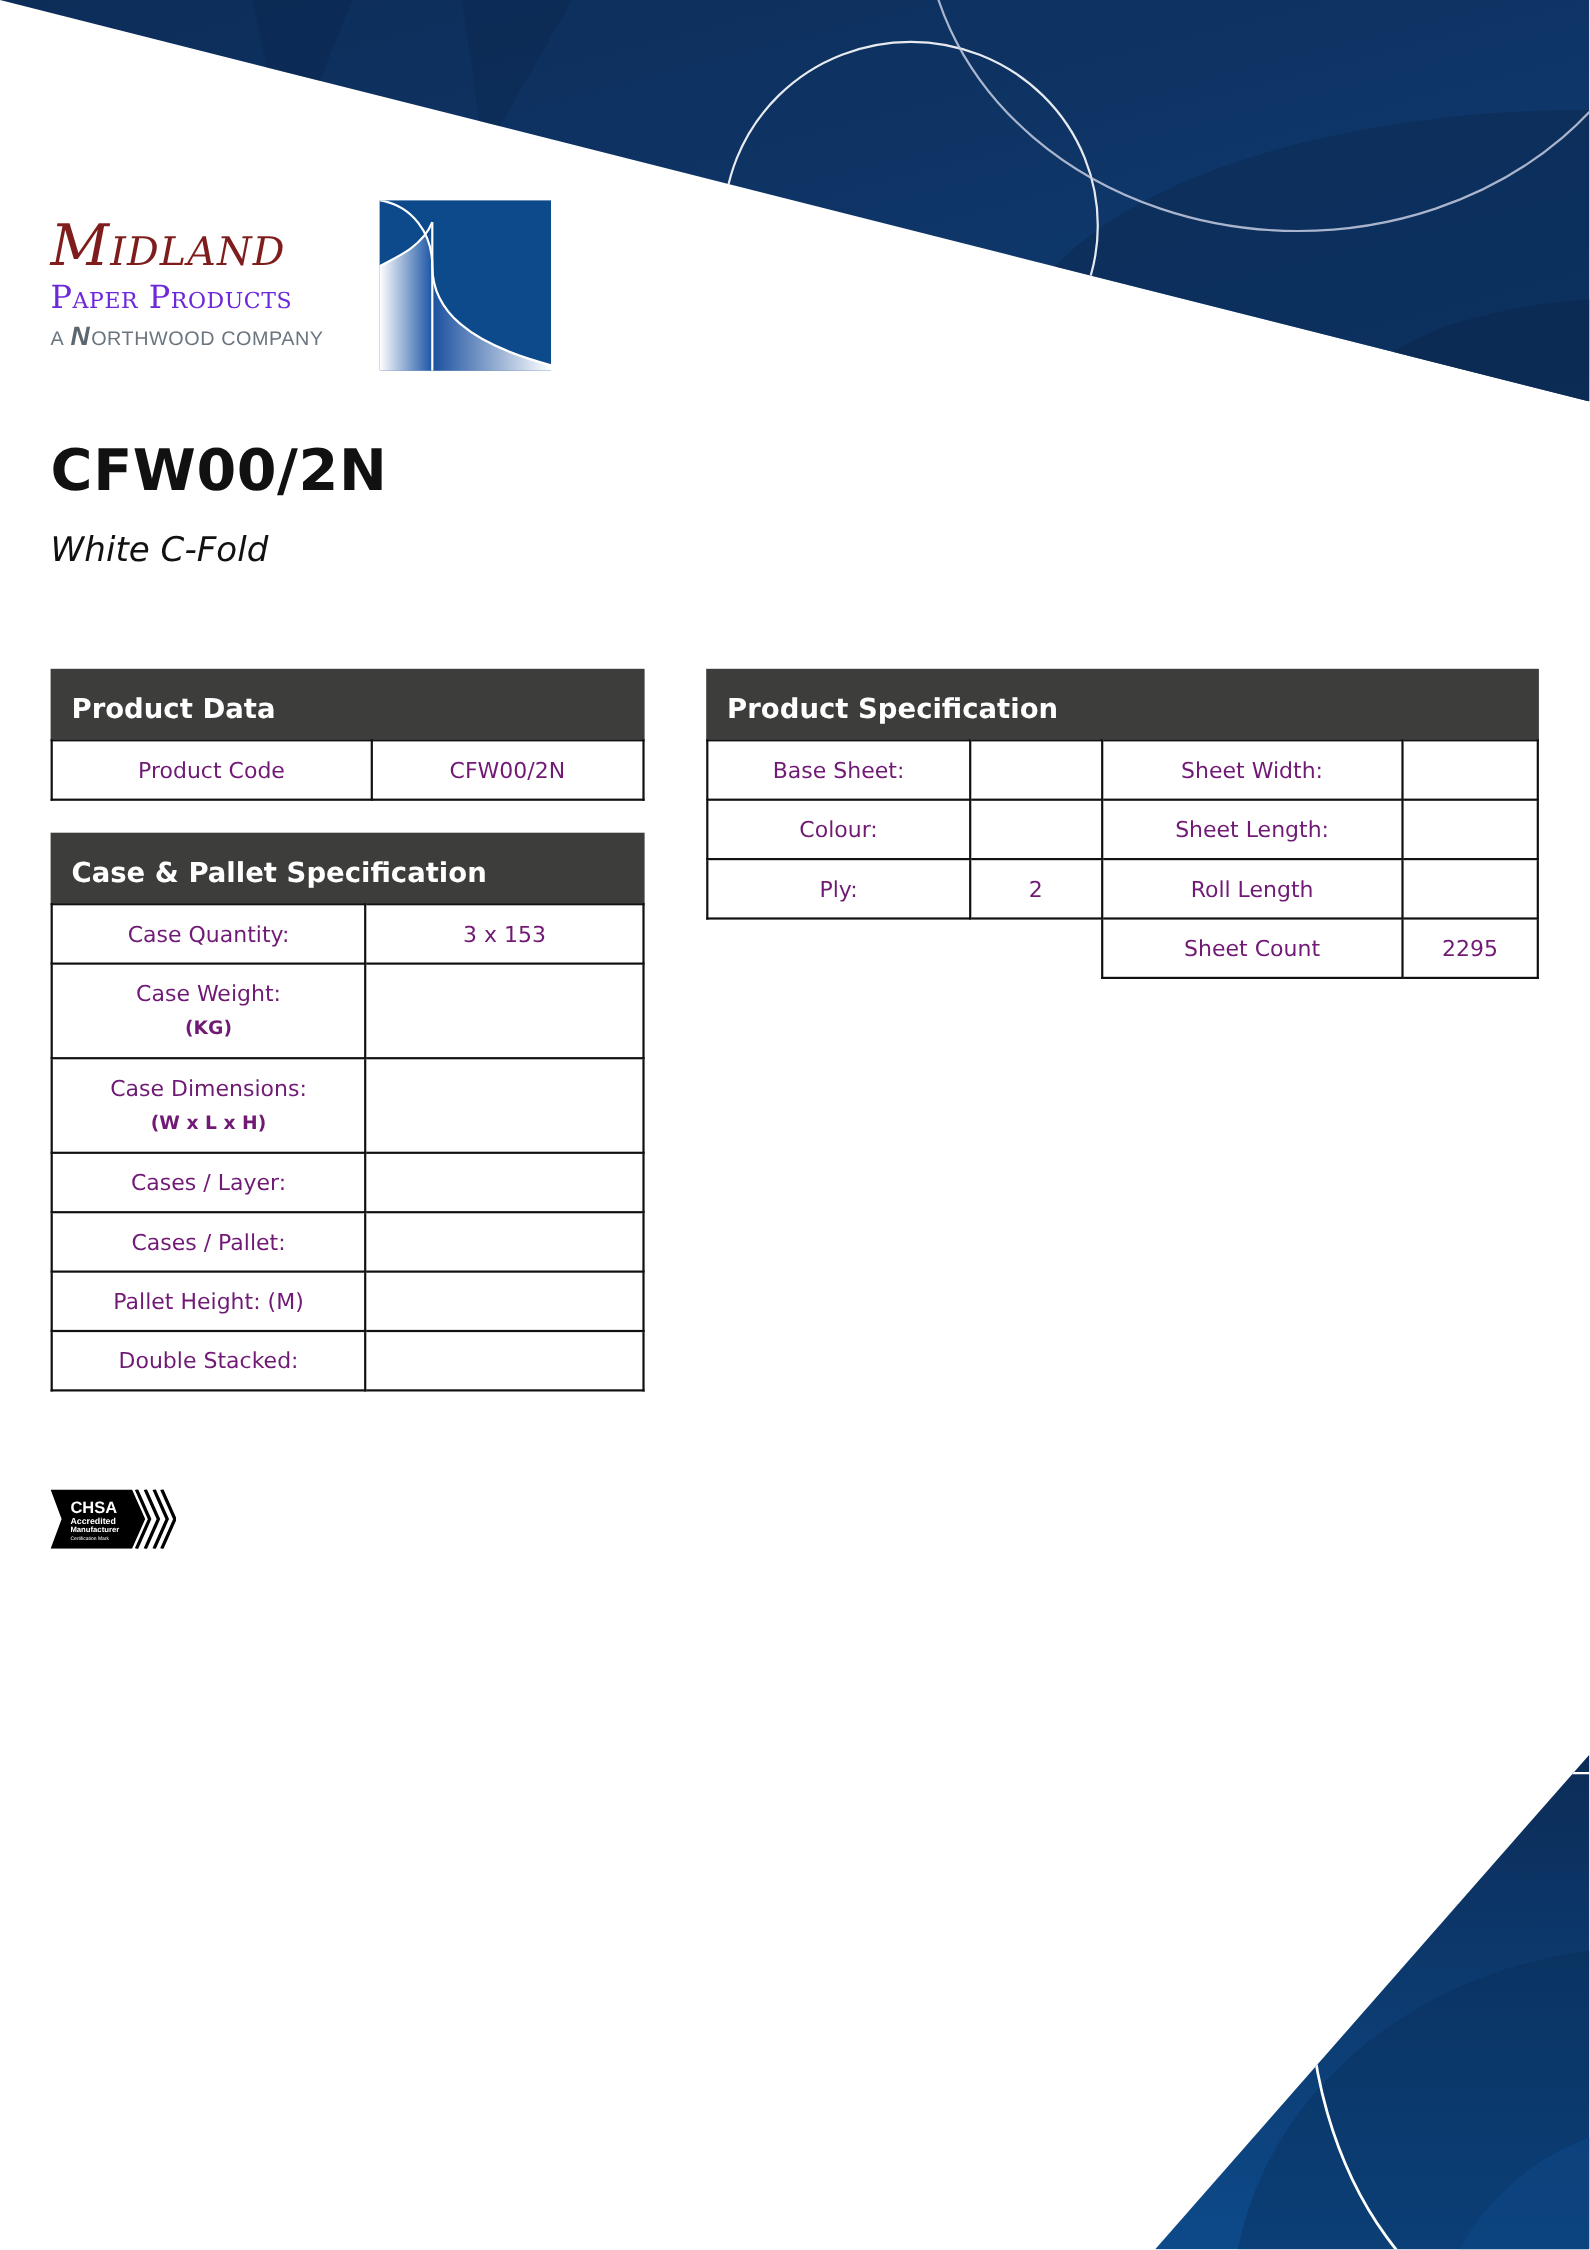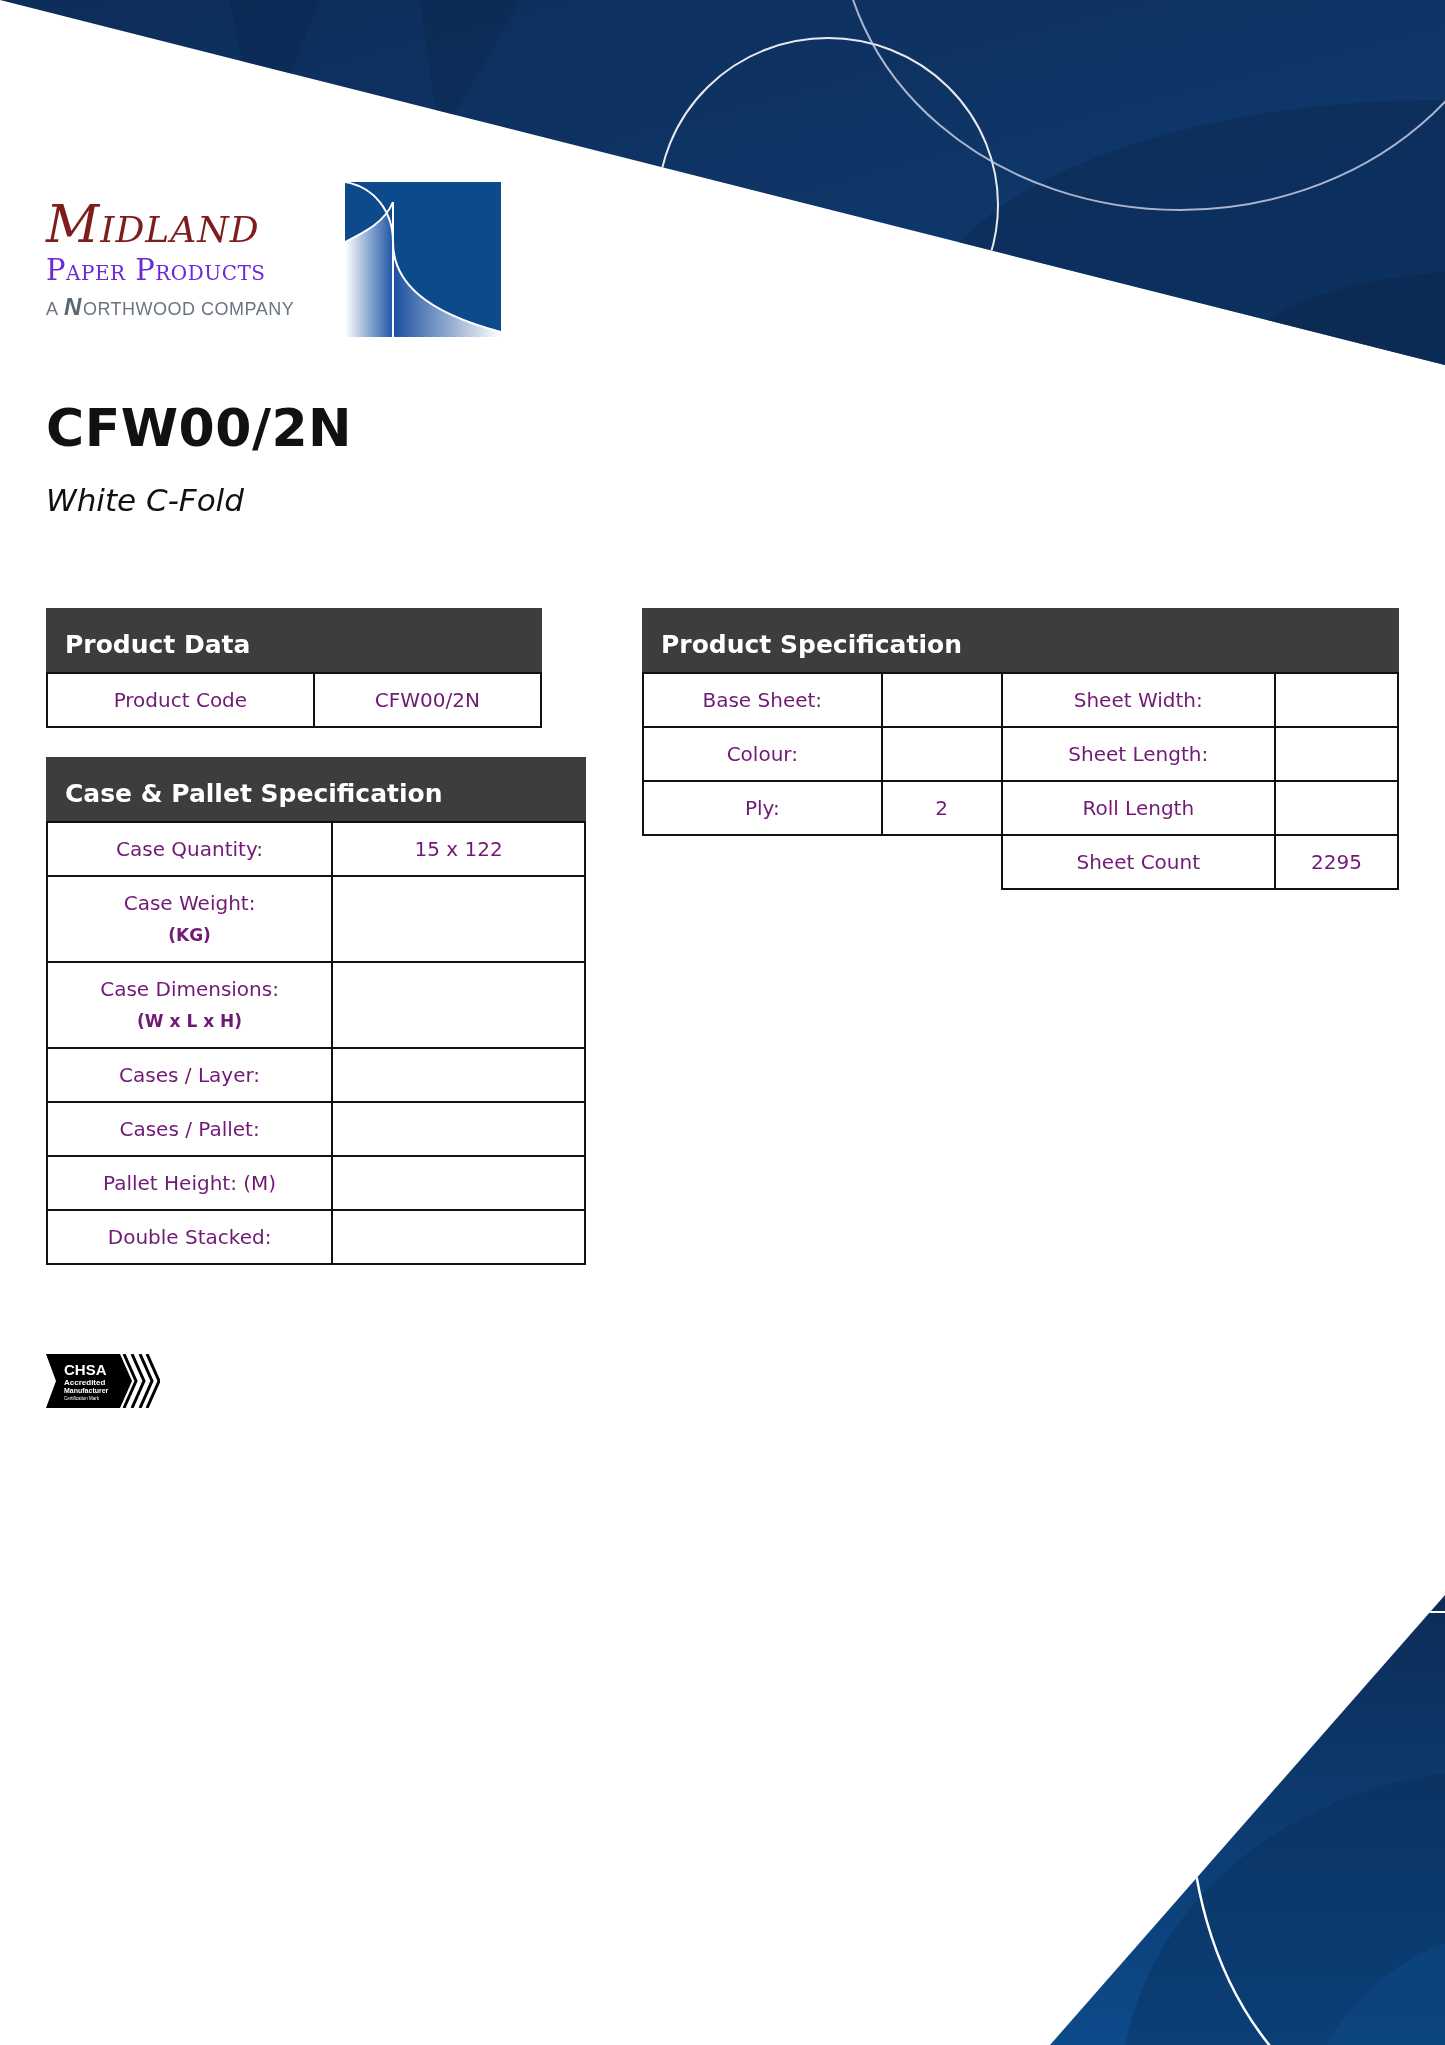--- a/index.html
+++ b/index.html
@@ -52,21 +52,21 @@
     background: #3d3d3b; color: #fff; font-weight: bold; font-size: 25px;
     height: 64px; box-sizing: border-box; padding: 22px 0 0 19px; line-height: 30px;
   }
   table.grid { border-collapse: collapse; width: 100%; table-layout: fixed; }
   table.grid td {
     border: 2px solid #111; text-align: center; vertical-align: middle;
     font-size: 20px; padding: 0; line-height: 24px; color: #701a75;
   }
   table.grid td .sub { display: block; font-weight: bold; font-size: 17px; margin-top: 8px; text-align: center; }
 
-  .product-data { left: 46px; top: 608px; width: 496px; }
+  .product-data { left: 46px; top: 608px; width: 540px; }
   .product-data td { height: 52px; }
 
   .case-pallet { left: 46px; top: 757px; width: 540px; }
   .case-pallet td { height: 52px; }
   .case-pallet td.tall { height: 84px; }
 
   .product-spec { left: 642px; top: 608px; width: 757px; }
   .product-spec td { height: 52px; font-weight: normal; }
   .product-spec td.val { font-weight: normal; }
   .product-spec td.blank { border: none; }
@@ -167,21 +167,21 @@
 <div class="layer case-pallet">
   <div class="panel-head">Case &amp; Pallet Specification</div>
   <table class="grid">
     <colgroup>
         <col style="width:53%">
         <col style="width:47%">
       </colgroup>
     <tbody>
         <tr>
       <td>Case Quantity:</td>
-      <td>15 x 122</td>
+      <td>3 x 153</td>
     </tr>
     <tr>
       <td class="tall">
         <span>Case Weight:</span>
         <span class="sub">(KG)</span>
       </td>
       <td class="tall"></td>
     </tr>
     <tr>
       <td class="tall">

